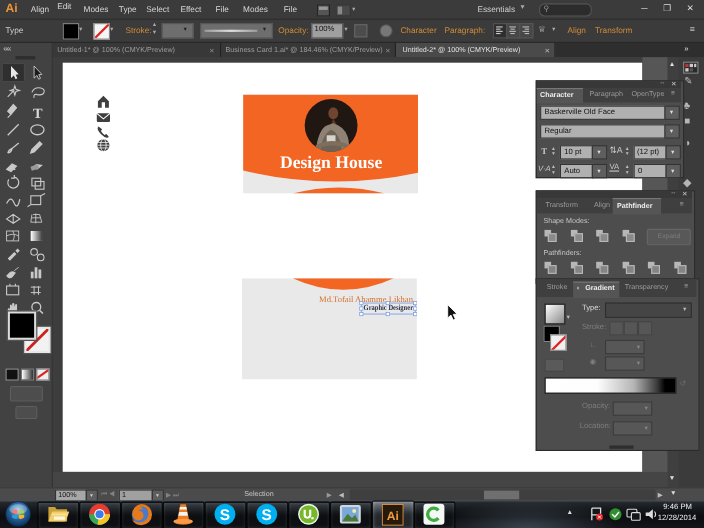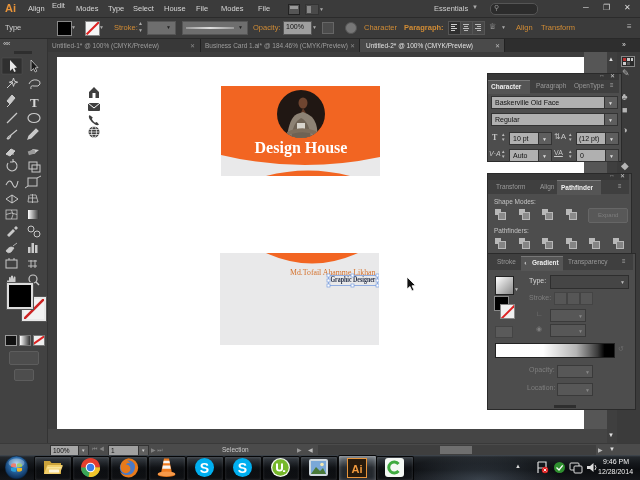--- a/index.html
+++ b/index.html
@@ -12,21 +12,21 @@
 <body>
 <div id="app">
 
   <div class="abs" id="menubar" style="left:0;top:0;width:640px;height:17px;background:#3b3b3b;border-bottom:1px solid #2b2b2b;">
     <span class="tx" style="left:5px;top:2px;font-size:11px;font-weight:bold;color:#e8943a;">Ai</span>
     <span class="tx" style="left:28px;top:4px;font-size:7.5px;color:#d6d6d6;">Align</span>
     <span class="tx" style="left:52px;top:1px;font-size:7.5px;color:#d6d6d6;">Edit</span>
     <span class="tx" style="left:76px;top:4px;font-size:7.5px;color:#d6d6d6;">Modes</span>
     <span class="tx" style="left:108px;top:4px;font-size:7.5px;color:#d6d6d6;">Type</span>
     <span class="tx" style="left:133px;top:4px;font-size:7.5px;color:#d6d6d6;">Select</span>
-    <span class="tx" style="left:164px;top:4px;font-size:7.5px;color:#d6d6d6;">House</span>
+    <span class="tx" style="left:164px;top:4px;font-size:7.5px;color:#d6d6d6;">Effect</span>
     <span class="tx" style="left:196px;top:4px;font-size:7.5px;color:#d6d6d6;">File</span>
     <span class="tx" style="left:221px;top:4px;font-size:7.5px;color:#d6d6d6;">Modes</span>
     <span class="tx" style="left:258px;top:4px;font-size:7.5px;color:#d6d6d6;">File</span>
 
     <div class="abs" style="left:288px;top:4px;width:10px;height:9px;background:#555;border:1px solid #222;">
       <div class="abs" style="left:1px;top:1px;width:8px;height:3px;background:#999;"></div>
     </div>
     <div class="abs" style="left:305px;top:4px;width:12px;height:9px;background:#4a4a4a;border:1px solid #333;">
       <div class="abs" style="left:1px;top:1px;width:4px;height:7px;background:#888;"></div>
     </div>
@@ -64,21 +64,21 @@
     <span class="tx" style="left:238px;top:6px;font-size:5px;color:#222;">▼</span>
     <span class="tx" style="left:253px;top:5px;font-size:7.5px;color:#d18c35;">Opacity:</span>
     <div class="abs" style="left:283px;top:3px;width:27px;height:12px;background:#9f9f9f;border:1px solid #555;"></div>
     <span class="tx" style="left:286px;top:5px;font-size:7px;color:#111;">100%</span>
     <span class="tx" style="left:312px;top:6px;font-size:5px;color:#aaa;">▼</span>
 
     <div class="abs" style="left:322px;top:4px;width:10px;height:10px;background:#4c4c4c;border:1px solid #666;"></div>
 
     <div class="abs" style="left:345px;top:4px;width:10px;height:10px;border-radius:50%;background:#777;border:1px solid #555;"></div>
     <span class="tx" style="left:364px;top:5px;font-size:7.5px;color:#d18c35;">Character</span>
-    <span class="tx" style="left:404px;top:5px;font-size:7.5px;color:#d18c35;font-weight:bold;">Paragraph:</span>
+    <span class="tx" style="left:404px;top:5px;font-size:7.5px;color:#d18c35;">Paragraph:</span>
 
     <div class="abs" style="left:448px;top:3px;width:11px;height:12px;background:#2f2f2f;border:1px solid #555;">
       <div class="abs" style="left:2px;top:2px;width:6px;height:1px;background:#ccc;"></div>
       <div class="abs" style="left:2px;top:4px;width:4px;height:1px;background:#ccc;"></div>
       <div class="abs" style="left:2px;top:6px;width:6px;height:1px;background:#ccc;"></div>
       <div class="abs" style="left:2px;top:8px;width:4px;height:1px;background:#ccc;"></div>
     </div>
     <div class="abs" style="left:460px;top:3px;width:11px;height:12px;background:#474747;border:1px solid #555;">
       <div class="abs" style="left:2px;top:2px;width:6px;height:1px;background:#bbb;"></div>
       <div class="abs" style="left:3px;top:4px;width:4px;height:1px;background:#bbb;"></div>

